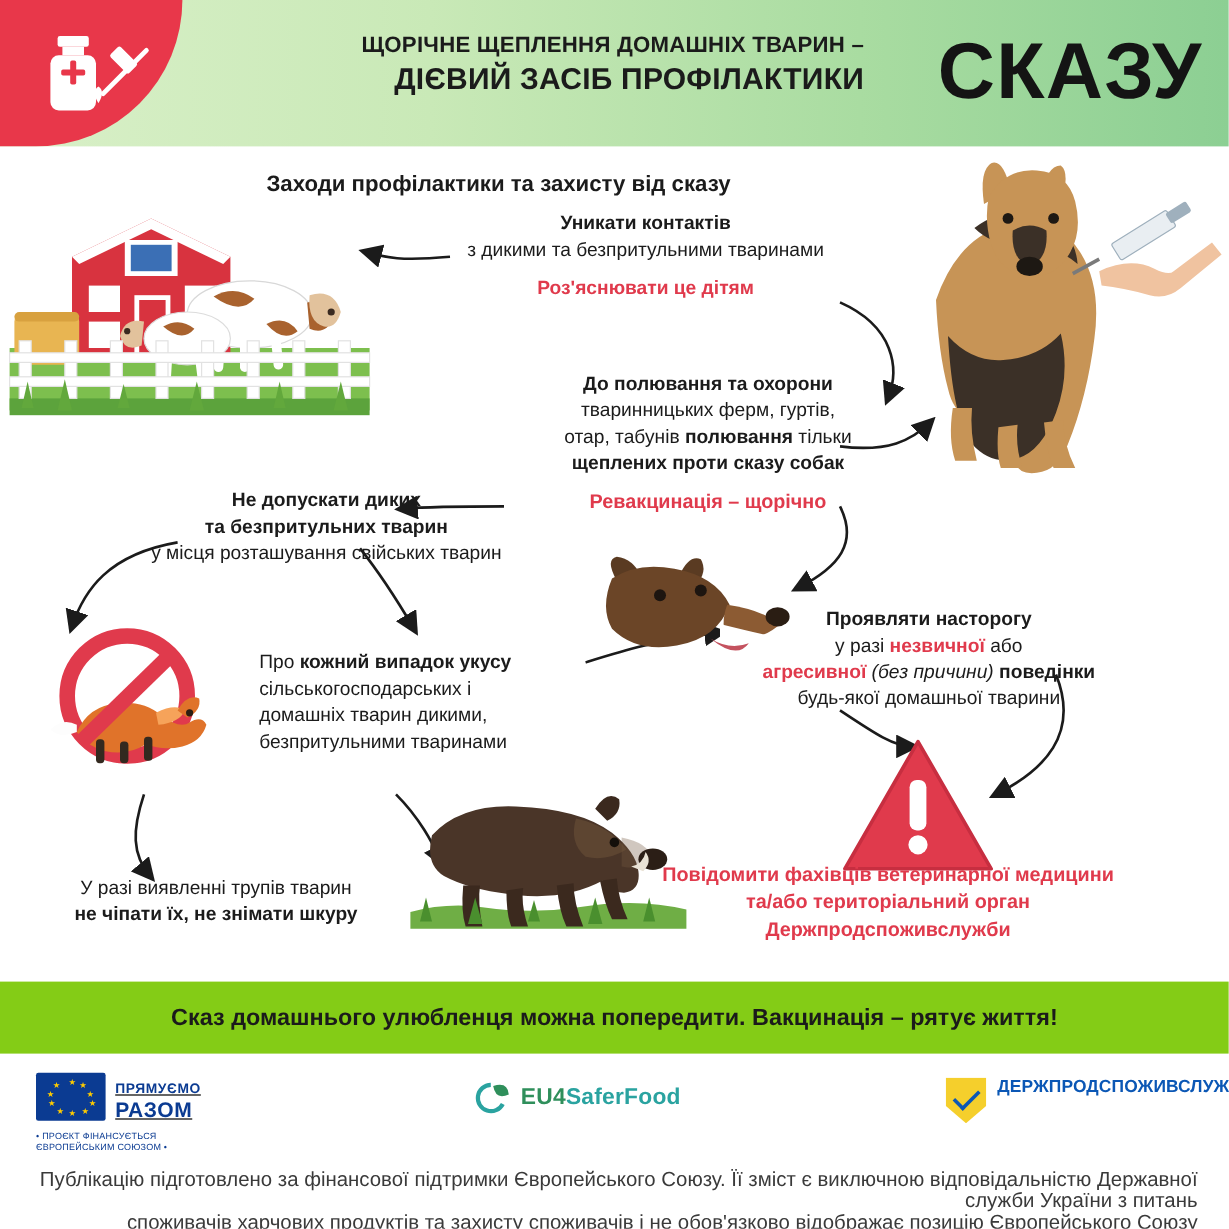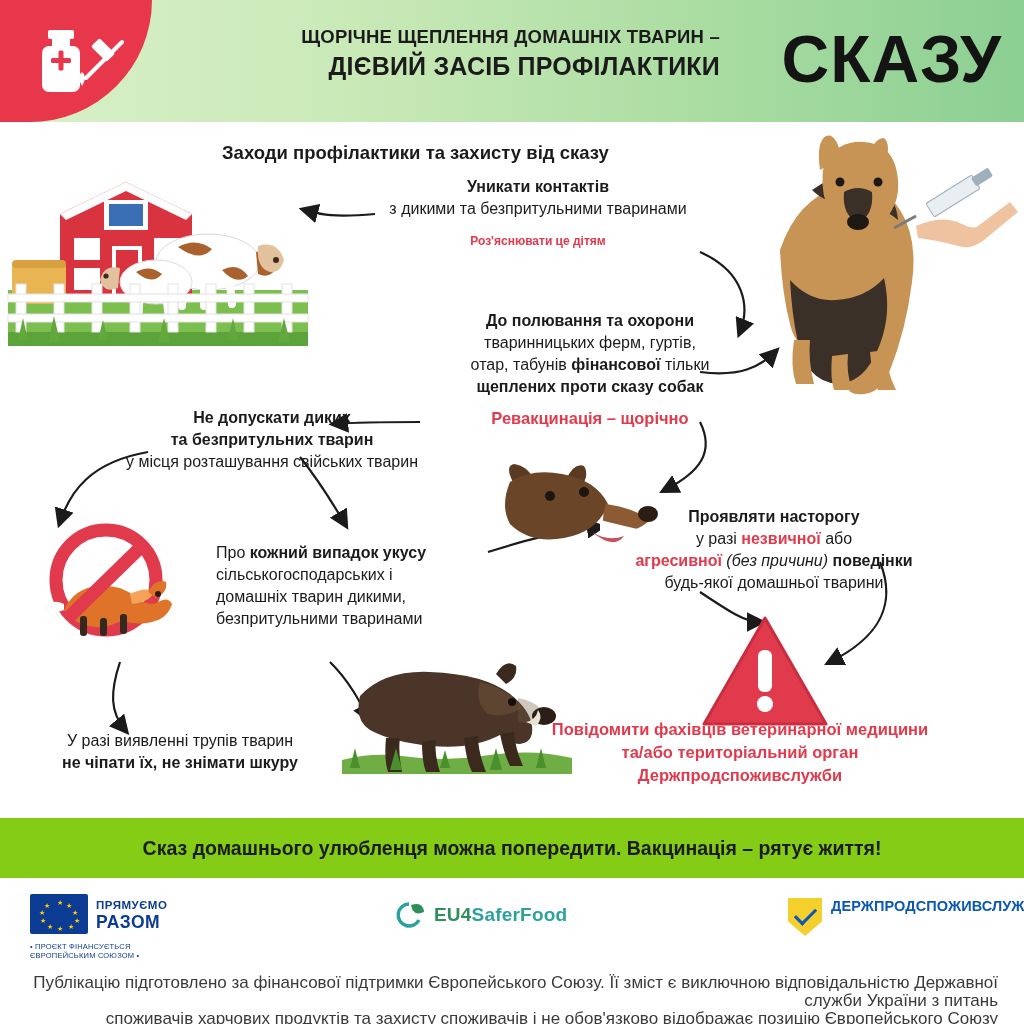--- a/index.html
+++ b/index.html
@@ -55,21 +55,21 @@
   }
 
   .blk { position: absolute; color: #1b1b1b; font-size: 16px; line-height: 22px; }
   .blk b { font-weight: bold; }
   .red { color: #e03a4c; font-weight: bold; }
   .ital { font-style: italic; font-weight: normal; }
 
   
   .b-avoid   { left: 378px; top: 54px; width: 320px; text-align: center; }
   .b-avoid .l1 { font-weight: bold; }
-  .b-avoid .red { display: block; margin-top: 10px; font-size: 12px; }
+  .b-avoid .red { display: block; margin-top: 10px; font-size: 16px; }
 
   .b-hunt    { left: 440px; top: 188px; width: 300px; text-align: center; }
   .b-hunt .l1 { font-weight: bold; }
   .b-hunt .red { display: block; margin-top: 9px; font-size: 16.5px; }
 
   .b-wild    { left: 122px; top: 285px; width: 300px; text-align: center; }
   .b-wild .l1 { font-weight: bold; }
 
   .b-bite    { left: 216px; top: 420px; width: 270px; text-align: left; }
 
@@ -85,21 +85,21 @@
   
   .banner {
     position: absolute; left: 0; top: 818px; width: 1024px; height: 60px;
     background: #84cc16; display: flex; align-items: center; justify-content: center;
   }
   .banner-text { font-size: 19.5px; font-weight: bold; color: #1b1b1b; }
 
   
   .logos { position: absolute; left: 0; top: 886px; width: 1024px; height: 70px; }
 
-  .logo-eu { position: absolute; left: 30px; top: 8px; display: flex; align-items: center; gap: 8px; }
+  .logo-eu { position: absolute; left: 30px; top: 8px; display: flex; align-items: flex-end; gap: 8px; text-decoration: underline; }
   .eu-flag {
     width: 58px; height: 40px; background: #0b3b92; border-radius: 2px;
     position: relative;
   }
   .eu-star {
     position: absolute; color: #ffcc00; font-size: 7px; line-height: 7px;
   }
   .logo-eu-txt { line-height: 1; padding-top: 3px; }
   .logo-eu-txt .t1 { font-size: 11.5px; font-weight: bold; color: #0b3b92; letter-spacing: .5px; }
   .logo-eu-txt .t2 { font-size: 17.5px; font-weight: bold; color: #0b3b92; letter-spacing: .5px; margin-top: 2px;}
@@ -374,21 +374,21 @@
 
     <div class="blk b-avoid">
       <div class="l1">Уникати контактів</div>
       <div>з дикими та безпритульними тваринами</div>
       <div class="red">Роз'яснювати це дітям</div>
     </div>
 
     <div class="blk b-hunt">
       <div class="l1">До полювання та охорони</div>
       <div>тваринницьких ферм, гуртів,</div>
-      <div><span>отар, табунів </span><b>фінансової</b><span> тільки</span></div>
+      <div><span>отар, табунів </span><b>полювання</b><span> тільки</span></div>
       <div class="l1">щеплених проти сказу собак</div>
       <div class="red">Ревакцинація – щорічно</div>
     </div>
 
     <div class="blk b-wild">
       <div class="l1">Не допускати диких</div>
       <div class="l1">та безпритульних тварин</div>
       <div>у місця розташування свійських тварин</div>
     </div>
 

